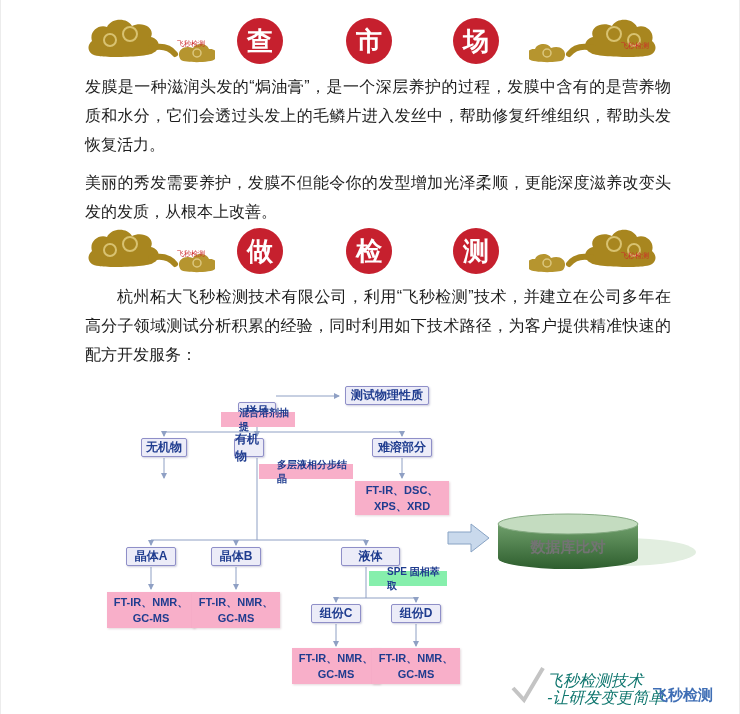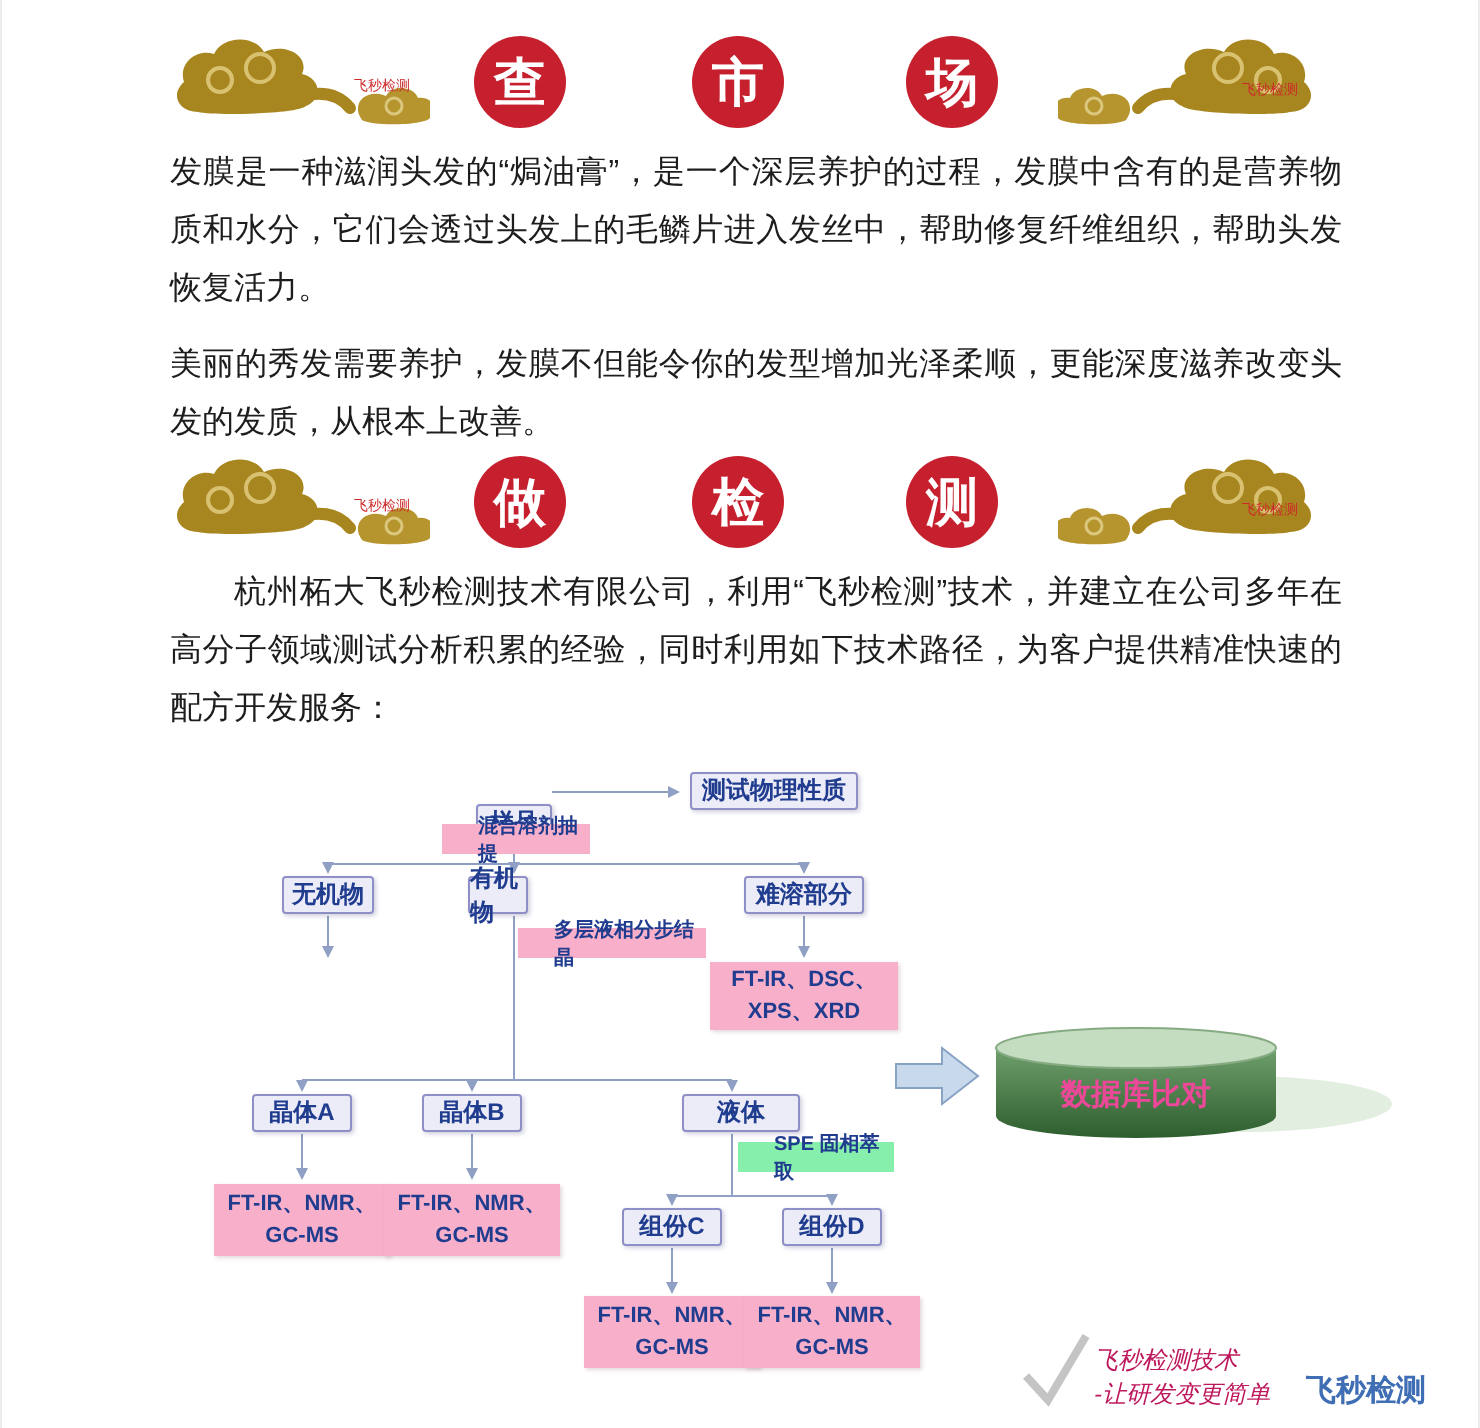--- a/index.html
+++ b/index.html
@@ -31,28 +31,28 @@
              box-shadow:1px 1px 2px rgba(60,60,120,.25); }
   .fc-pink { position:absolute; z-index:2; background:#f8afc9; color:#1f3c8f;
              font-size:11px; font-weight:bold; text-align:center; line-height:16px;
              display:flex; align-items:center; justify-content:center;
              box-shadow:1px 1px 2px rgba(120,60,80,.2); }
   .fc-tag  { position:absolute; z-index:3; background:#f8afc9; color:#1f3c8f;
              font-size:10px; font-weight:bold;
              display:flex; align-items:center; justify-content:center;padding-left:18px; }
   .fc-tag.blue { background:#86efac; }
   .cyl { position:absolute; z-index:2; }
-  .cyl-label { position:absolute; z-index:3; color:#ec4899; font-size:15px; font-weight:bold;
+  .cyl-label { position:absolute; z-index:3; color:#737373; font-size:15px; font-weight:bold;
                text-align:center; width:150px; }
   .cyl-shadow { position:absolute; z-index:1; background:#e2eee0; border-radius:50%; }
   .big-arrow { position:absolute; z-index:2; }
 
   
   .footer-logo { position:absolute; left:510px; top:664px; display:flex; align-items:flex-start; }
-  .footer-logo-text { color:#be185d; font-size:12px; font-style:italic; line-height:17px; margin-left:2px; margin-top:8px; }
+  .footer-logo-text { color:#0f766e; font-size:16px; font-style:italic; line-height:17px; margin-left:2px; margin-top:8px; }
   .brand-watermark { position:absolute; left:652px; top:686px; color:#3f6eb5;
                      font-size:15px; font-weight:bold; }
 </style>
 </head>
 <body>
 
 <div class="page">
 
   <div class="hdr" style="top:8px;">
     <span class="cloud" style="left:84px;">

